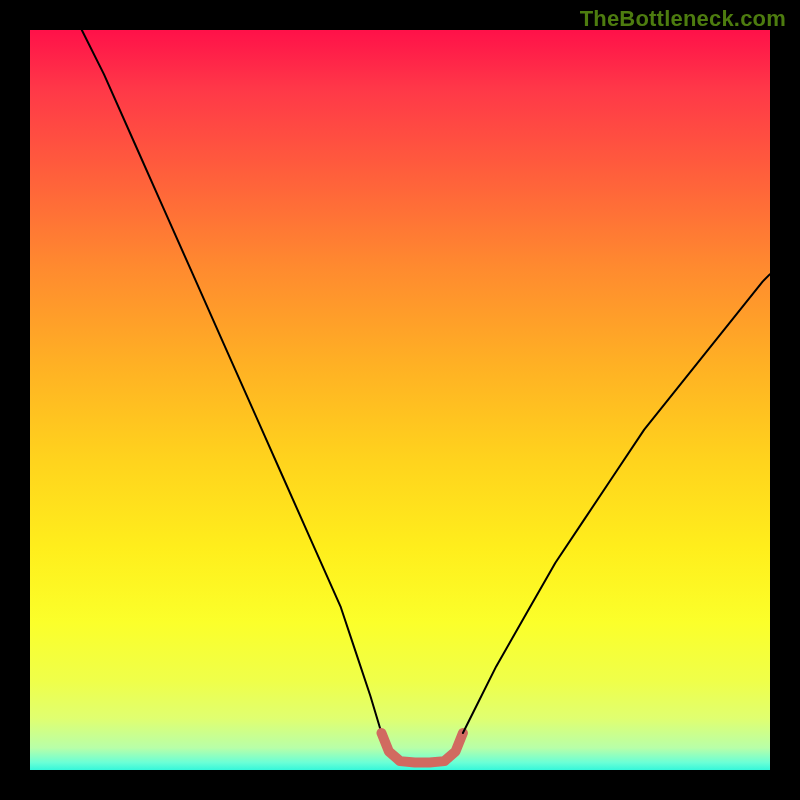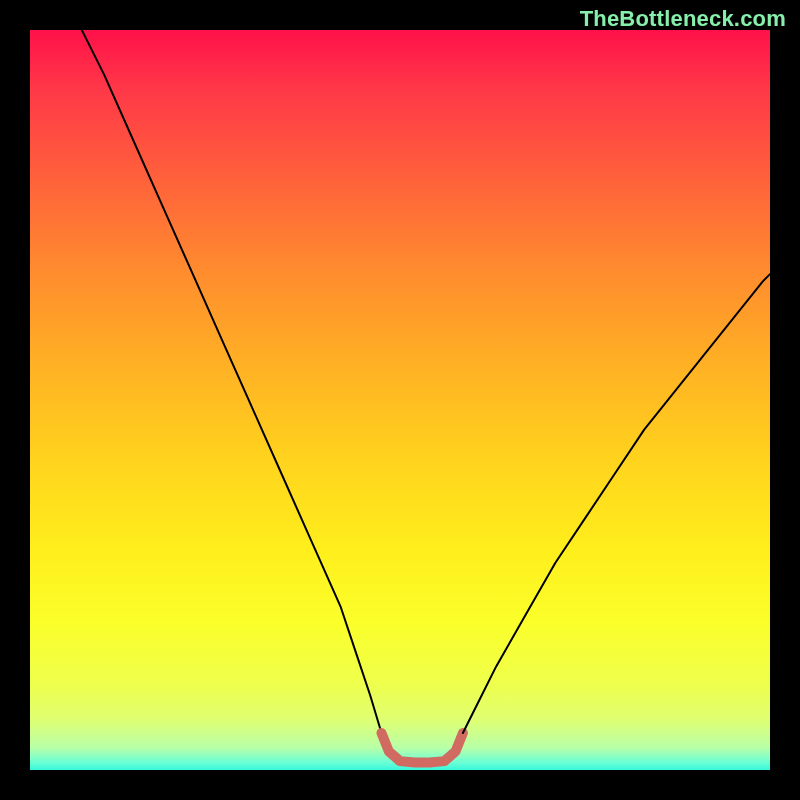--- a/index.html
+++ b/index.html
@@ -10,21 +10,21 @@
     position: relative;
     font-family: Arial, Helvetica, sans-serif;
     overflow: hidden;
   }
   .attribution {
     position: absolute;
     top: 6px;
     right: 14px;
     font-size: 22px;
     font-weight: bold;
-    color: #86efac;
+    color: #4d7c0f;
     letter-spacing: 0.2px;
     z-index: 10;
   }
   .plot-area {
     position: absolute;
     left: 30px;
     top: 30px;
     width: 740px;
     height: 740px;
     background: linear-gradient(to bottom,

